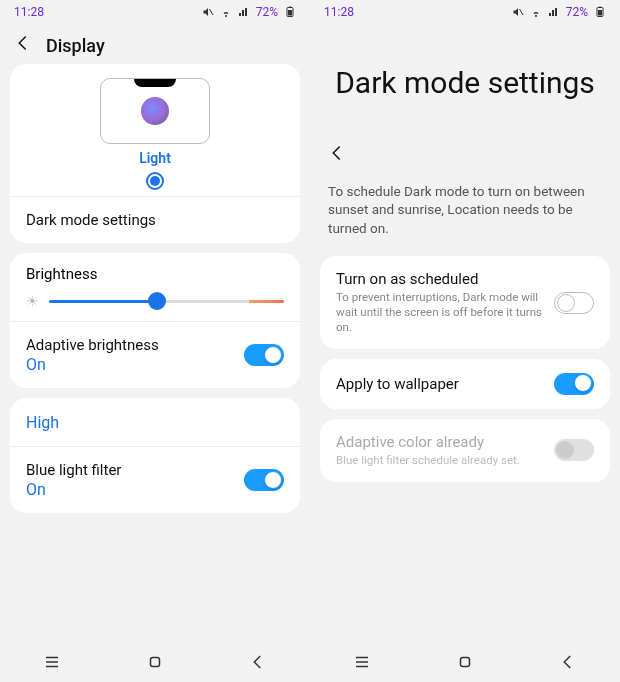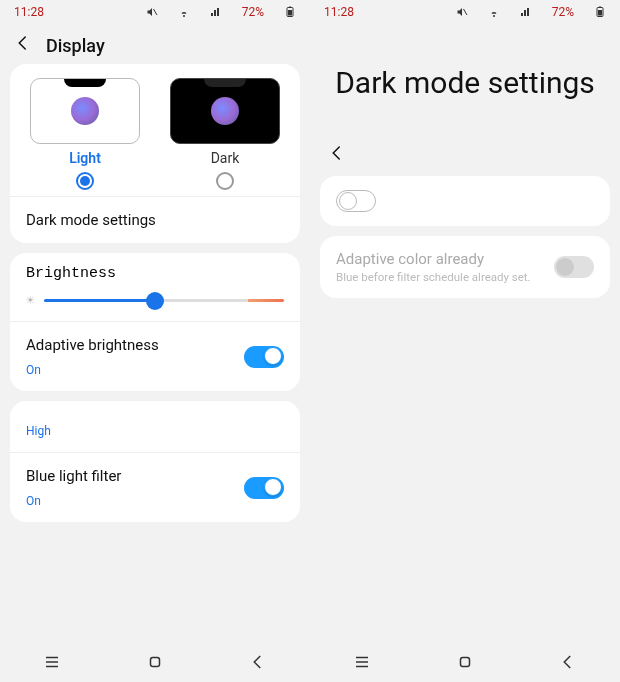--- a/index.html
+++ b/index.html
@@ -19,23 +19,23 @@
     flex-direction: column;
     position: relative;
   }
   .status-bar {
     height: 24px;
     display: flex;
     justify-content: space-between;
     align-items: center;
     padding: 0 14px;
     font-size: 12px;
-    color: #b91c1c;
-  }
-  .status-right { display: flex; align-items: center; gap: 20px; }
+    color: #6d28d9;
+  }
+  .status-right { display: flex; align-items: center; gap: 6px; }
   .status-right svg { width: 12px; height: 12px; }
   .header {
     display: flex;
     align-items: center;
     padding: 10px 14px 8px 14px;
     gap: 14px;
   }
   .header .back svg { width: 18px; height: 18px; }
   .header .title { font-size: 18px; font-weight: 500; color: #111; }
   .content { flex: 1; overflow: hidden; padding: 0 10px; }
@@ -79,39 +79,39 @@
     display:flex; align-items:center; justify-content:center;
   }
   .radio.active { border-color:#1a73e8; }
   .radio.active::after { content:''; width:10px; height:10px; border-radius:50%; background:#1a73e8; }
   .row {
     padding: 14px 16px;
     display:flex; justify-content:space-between; align-items:center;
   }
   .row + .row, .sep-top { border-top: 1px solid #eee; }
   .row .lbl { font-size:15px; color:#111; }
-  .row .sub { font-size: 12px; color:#1a73e8; margin-top:9px; }
+  .row .sub { font-size: 16px; color:#1a73e8; margin-top:1px; }
   .row-col { display:flex; flex-direction:column; }
   .toggle {
     width:40px; height:22px; border-radius:12px; background:#e3e3e3; position:relative; flex-shrink:0;
   }
   .toggle::after {
     content:''; position:absolute; top:2px; left:2px; width:18px; height:18px;
     border-radius:50%; background:#fff; box-shadow:0 1px 2px rgba(0,0,0,0.2);
   }
   .toggle.on { background:#1a9bff; }
   .toggle.on::after { left:auto; right:2px; background:#fff; border:1.5px solid #1a9bff; width:16px; height:16px; top:1.5px; }
   .toggle-outline {
     width:40px; height:22px; border-radius:12px; border:1.5px solid #bbb; background:transparent; position:relative; flex-shrink:0;
   }
   .toggle-outline::after {
     content:''; position:absolute; top:1.5px; left:1.5px; width:16px; height:16px;
     border-radius:50%; border:1.5px solid #bbb; background:#fff;
   }
-  .bright-block { padding: 12px 16px; font-family: Liberation Mono, monospace; }
+  .bright-block { padding: 12px 16px; }
   .bright-label { font-size:15px; margin-bottom:10px; }
   .slider-row { display:flex; align-items:center; gap:10px; }
   .slider-track {
     flex:1; height:3px; background:linear-gradient(to right,#1a73e8 0%, #1a73e8 46%, #ddd 46%, #ddd 85%, #f0a070 85%, #f07050 100%);
     position:relative; border-radius:2px;
   }
   .slider-thumb {
     position:absolute; top:50%; left:46%; transform:translate(-50%,-50%);
     width:18px; height:18px; border-radius:50%; background:#1a73e8;
   }
@@ -180,28 +180,20 @@
     <div class="card">
       <div class="theme-row">
         <div class="theme-opt">
           <div class="theme-preview">
             <div class="notch"></div>
               <div class="dot"></div>
           </div>
           <span class="theme-label active">Light</span>
           <span class="radio active"></span>
         </div>
-        <div class="theme-opt">
-          <div class="theme-preview dark">
-            <div class="notch"></div>
-              <div class="dot"></div>
-          </div>
-          <span class="theme-label inactive">Dark</span>
-          <span class="radio"></span>
-        </div>
       </div>
       <div class="row sep-top">
         <span class="lbl">Dark mode settings</span>
       </div>
     </div>
 
     <div class="card">
       <div class="bright-block">
         <div class="bright-label">Brightness</div>
         <div class="slider-row">
@@ -282,30 +274,39 @@
   </div>
 
   <div class="big-title">Dark mode settings</div>
 
   <div class="back-mini">
     <svg viewBox="0 0 24 24">
         <path d="M15 4l-8 8 8 8" stroke="#111" stroke-width="2" fill="none" stroke-linecap="round"></path>
       </svg>
   </div>
 
+  <div class="intro">To schedule Dark mode to turn on between sunset and sunrise, Location needs to be turned on.</div>
 
   <div class="r-card">
+    <div class="row-col">
+      <span class="t1">Turn on as scheduled</span>
+      <span class="t2">To prevent interruptions, Dark mode will wait until the screen is off before it turns on.</span>
+    </div>
     <div class="toggle-outline"></div>
   </div>
 
+  <div class="r-card">
+    <span class="t1">Apply to wallpaper</span>
+    <div class="toggle on"></div>
+  </div>
 
   <div class="r-card faded">
     <div class="row-col">
       <span class="t1">Adaptive color already</span>
-      <span class="t2">Blue before filter schedule already set.</span>
+      <span class="t2">Blue light filter schedule already set.</span>
     </div>
     <div class="toggle gray"></div>
   </div>
 
   <div style="flex:1"></div>
 
   <div class="navbar">
     <span class="nb">
         <svg viewBox="0 0 24 24">
           <line x1="4" y1="6" x2="20" y2="6" stroke="#333" stroke-width="2"></line>

